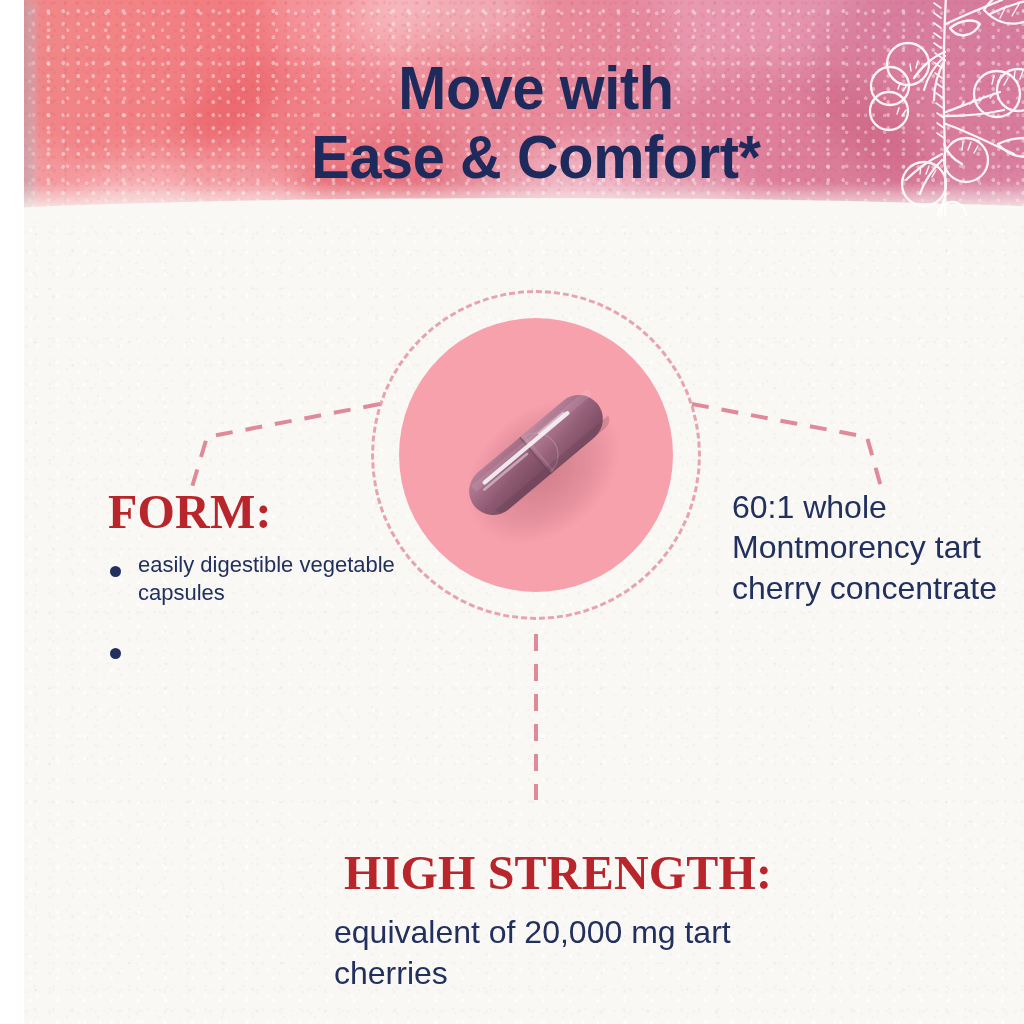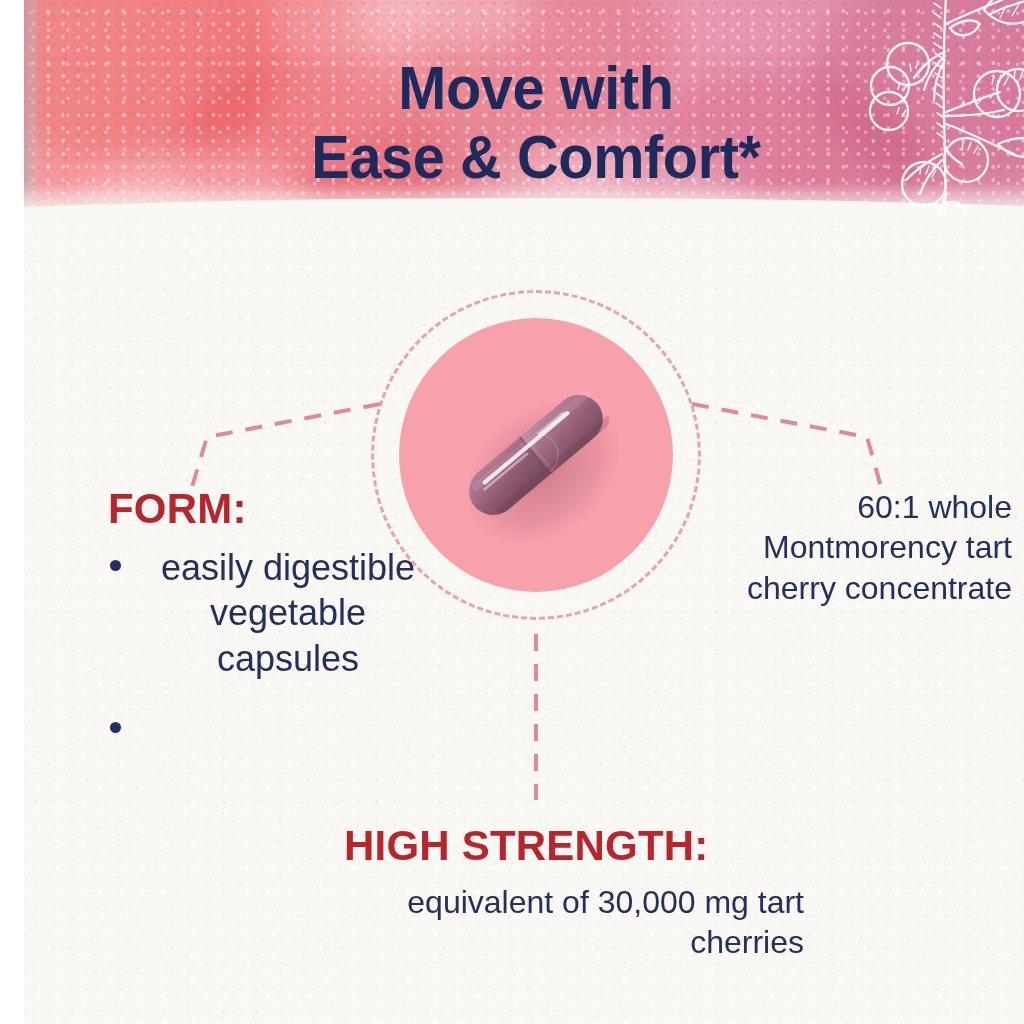--- a/index.html
+++ b/index.html
@@ -174,55 +174,54 @@
   
   .connector {
     position: absolute;
     z-index: 3;
   }
 
   
   .block-heading {
     color: #b8262c;
     font-weight: 700;
-    font-size: 42px;
+    font-size: 48px;
     letter-spacing: 0.2px;
     line-height: 1.05;
     margin: 0 0 14px 0;
     white-space: nowrap;
+    font-family: Liberation Serif, serif;
   }
   .block-body {
     color: #22305e;
     font-size: 32px;
     line-height: 1.26;
     font-weight: 400;
     margin: 0;
-    text-align: right;
   }
 
   .form-block {
     position: absolute;
     left: 84px;
     top: 487px;
     width: 330px;
     z-index: 4;
   }
   .form-list {
     list-style: none;
     margin: 0;
     padding: 0;
   }
   .form-list li {
     position: relative;
     padding-left: 30px;
     color: #22305e;
-    font-size: 36px;
+    font-size: 22px;
     line-height: 1.26;
     margin-bottom: 26px;
-    text-align: center;
   }
   .form-list li:last-child { margin-bottom: 0; }
   .form-list li .dot {
     position: absolute;
     left: 2px;
     top: 15px;
     width: 11px; height: 11px;
     border-radius: 50%;
     background: #22305e;
   }
@@ -231,21 +230,21 @@
     position: absolute;
     left: 708px;
     top: 487px;
     width: 280px;
     z-index: 4;
   }
 
   .strength-block {
     position: absolute;
     left: 310px;
-    top: 824px;
+    top: 848px;
     width: 470px;
     z-index: 4;
   }
   .strength-block .block-heading { margin-left: 10px; }
 </style>
 </head>
 <body>
 
 <div id="stage">
 
@@ -467,16 +466,16 @@
       </li>
     </ul>
   </div>
 
   <div class="source-block">
     <p class="block-body">60:1 whole Montmorency tart cherry concentrate</p>
   </div>
 
   <div class="strength-block">
     <div class="block-heading">HIGH STRENGTH:</div>
-    <p class="block-body">equivalent of 30,000 mg tart cherries</p>
+    <p class="block-body">equivalent of 20,000 mg tart cherries</p>
   </div>
 
 </div>
 
 </body></html>

